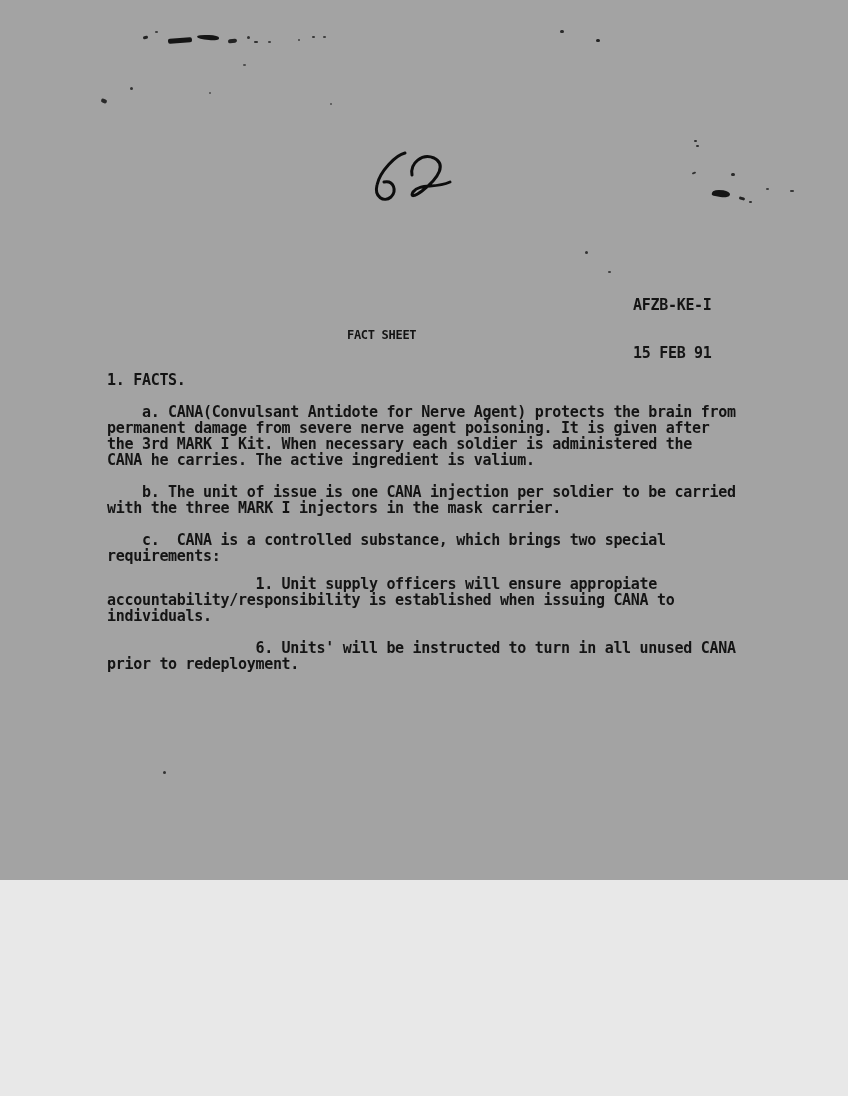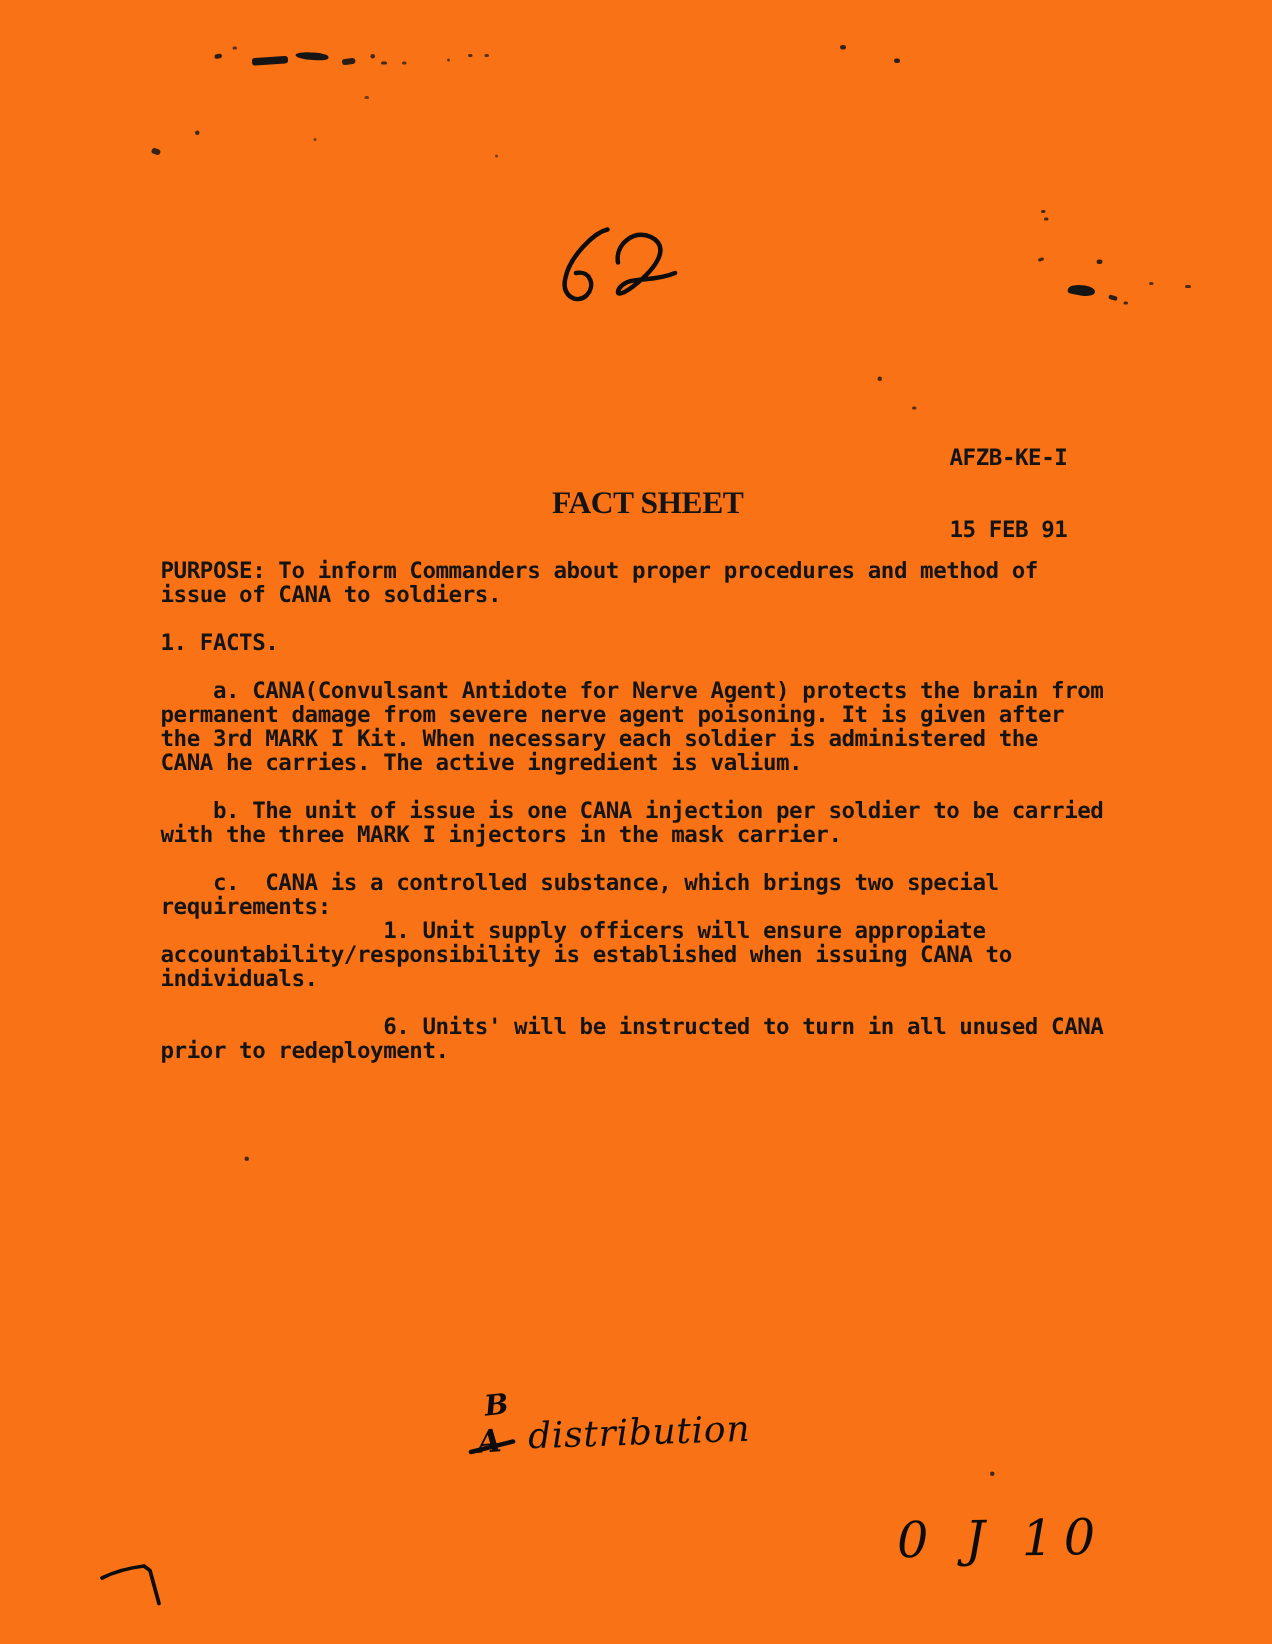--- a/index.html
+++ b/index.html
@@ -1,56 +1,55 @@
 <!DOCTYPE html>
 <html><head>
 <meta charset="utf-8">
 <style>
   html, body { margin: 0; padding: 0; background: #e8e8e8; }
   .page {
     position: relative;
     width: 848px;
-    height: 1096px;
+    height: 880px;
     margin: 0 auto;
-    background: #f97316;
+    background: #a3a3a3;
     overflow: hidden;
     font-family: "DejaVu Sans Mono", monospace;
     color: #141414;
   }
   pre.tw {
     margin: 0 0 16px 0;
     font-family: "DejaVu Sans Mono", monospace;
     font-size: 15px;
     line-height: 16px;
     font-weight: 700;
     color: #141414;
     letter-spacing: -0.3px;
     white-space: pre;
   }
-  pre.tw.no-gap { margin-bottom: 0; }
+  pre.tw.no-gap { margin-bottom: 12px; }
   .hdr-block {
     position: absolute;
     left: 633px;
     top: 265px;
     font-size: 15px;
     line-height: 16px;
     font-weight: 700;
     letter-spacing: -0.3px;
     white-space: pre;
   }
   .doc-title {
     position: absolute;
-    left: 368px;
+    left: 347px;
     top: 327px;
-    font-size: 21px;
+    font-size: 12px;
     line-height: 16px;
     font-weight: 700;
     letter-spacing: -0.3px;
     white-space: pre;
-    font-family: Liberation Serif, serif;
   }
   .body-col {
     position: absolute;
     left: 107px;
     top: 372px;
     width: 680px;
   }
   .mk { position: absolute; background: #151515; border-radius: 2px; }
   .hand {
     position: absolute;
@@ -111,22 +110,20 @@
   </svg>
 
   <div class="hdr-block">
     <div>AFZB-KE-I</div>
     <div>15 FEB 91</div>
   </div>
 
   <div class="doc-title">FACT SHEET</div>
 
   <div class="body-col">
-    <pre class="tw">PURPOSE: To inform Commanders about proper procedures and method of
-issue of CANA to soldiers.</pre>
     <pre class="tw">1. FACTS.</pre>
     <pre class="tw">    a. CANA(Convulsant Antidote for Nerve Agent) protects the brain from
 permanent damage from severe nerve agent poisoning. It is given after
 the 3rd MARK I Kit. When necessary each soldier is administered the
 CANA he carries. The active ingredient is valium.</pre>
     <pre class="tw">    b. The unit of issue is one CANA injection per soldier to be carried
 with the three MARK I injectors in the mask carrier.</pre>
     <pre class="tw no-gap">    c.  CANA is a controlled substance, which brings two special
 requirements:</pre>
     <pre class="tw">                 1. Unit supply officers will ensure appropiate

